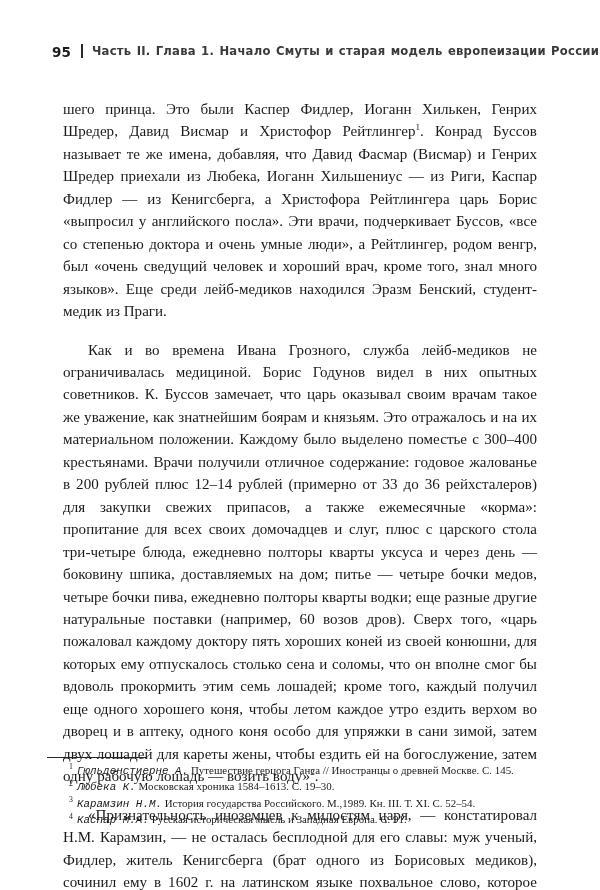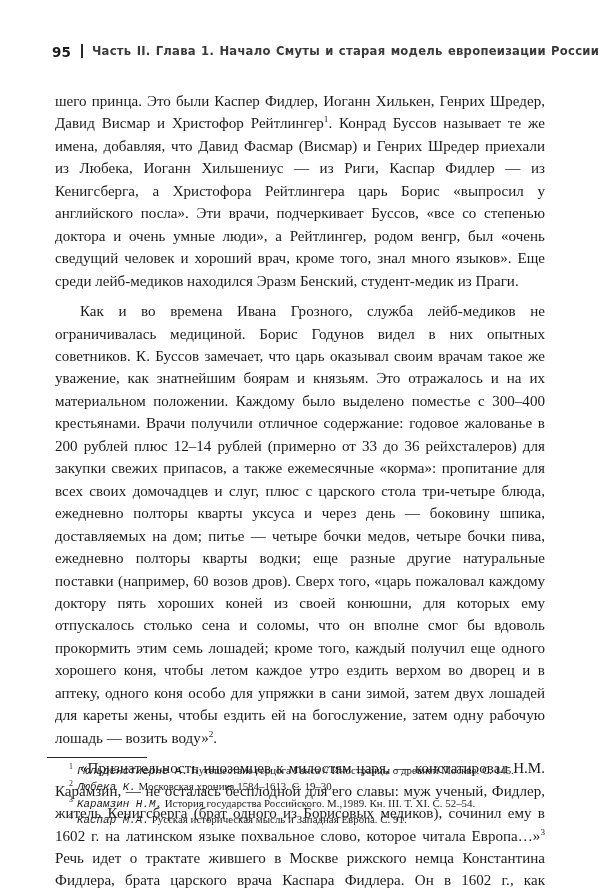--- a/index.html
+++ b/index.html
@@ -62,21 +62,21 @@
   }
 
   
   .body-block {
     position: absolute;
     left: 47px;
     top: 82px;
     width: 506px;
   }
   p.para {
-    margin: 8px;
+    margin: 16px;
     font-size: 15.05px;
     line-height: 22.45px;
     text-align: justify;
     text-justify: inter-word;
     hyphens: manual;
     letter-spacing: 0.02px;
   }
   p.para.indent {
     text-indent: 25px;
   }

